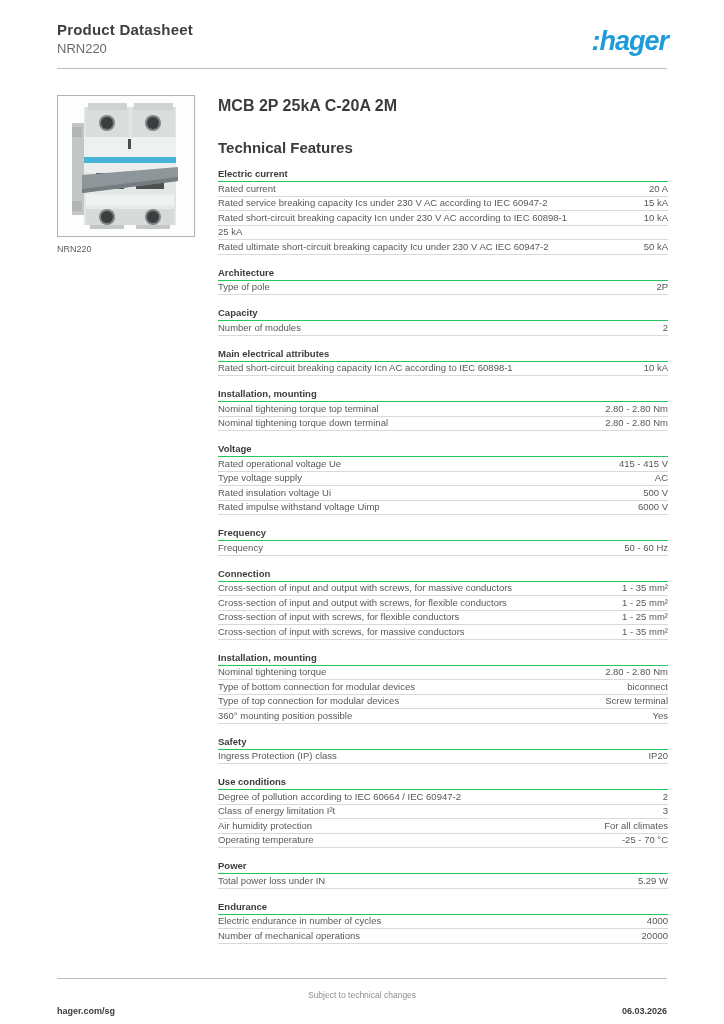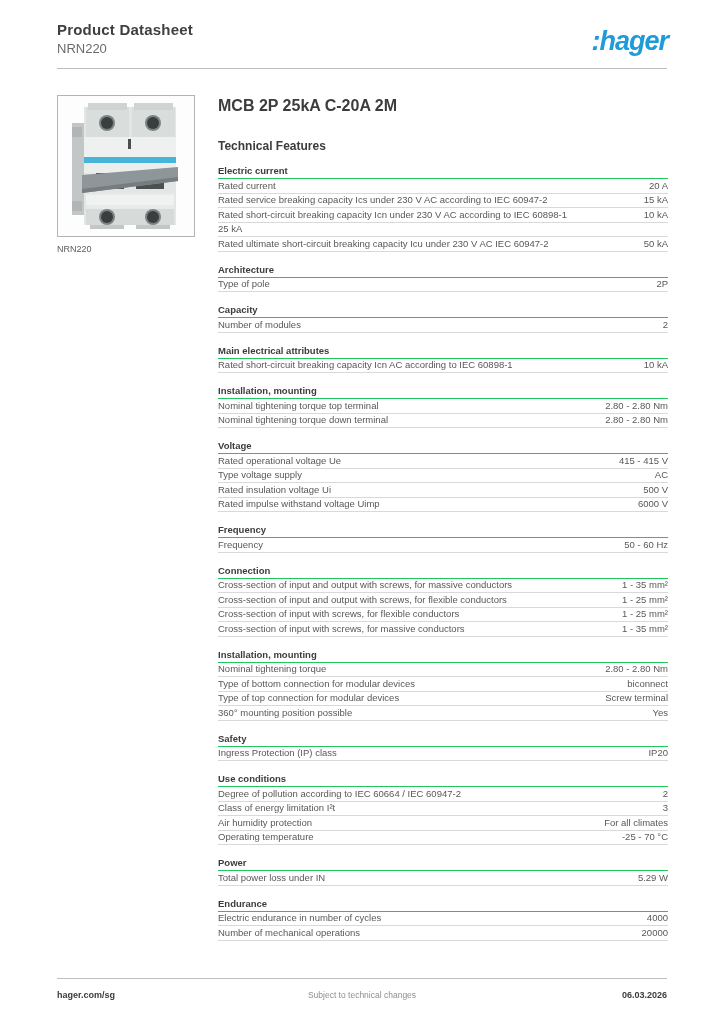--- a/index.html
+++ b/index.html
@@ -30,21 +30,21 @@
   .image-frame {
     width: 138px; height: 142px;
     border: 1px solid #b3b3b3; background: #fdfdfd;
     display: flex; align-items: center; justify-content: center;
   }
   .image-caption { margin-top: 7px; font-size: 9px; color: #5d5d5d; }
 
   
   .content-col { position: absolute; left: 218px; top: 97px; width: 450px; }
   .product-title { font-size: 16px; font-weight: bold; color: #3c3c3c; }
-  .features-heading { margin-top: 24px; font-size: 12px; font-weight: bold; color: #3c3c3c; }
+  .features-heading { margin-top: 24px; font-size: 15px; font-weight: bold; color: #3c3c3c; }
   .spec-section { margin-top: 12px; }
   .section-heading {
     font-size: 9.5px; font-weight: bold; color: #3c3c3c;
     line-height: 11px; padding-bottom: 2px;
     border-bottom: 1px solid #22c55e;
   }
   .spec-row {
     display: flex; justify-content: space-between; align-items: flex-end;
     font-size: 9.5px; line-height: 10.5px;
     padding: 1.5px 0 1.5px 0;
@@ -54,21 +54,21 @@
   .spec-label { text-align: left; padding-right: 10px; }
   .spec-value { text-align: right; white-space: nowrap; }
 
   
   .footer-rule { position: absolute; left: 57px; right: 57px; top: 978px; height: 1px; background: #bdbdbd; }
   .doc-footer {
     position: absolute; left: 57px; right: 57px; top: 990px;
     display: flex; justify-content: space-between; align-items: baseline;
     font-size: 9px;
   }
-  .footer-left { font-weight: bold; color: #3c3c3c; }
+  .footer-left { font-weight: bold; color: #3c3c3c; margin-top: 16px; }
   .footer-center { color: #8f8f8f; font-size: 8.5px; position: absolute; left: 0; right: 0; text-align: center; }
   .footer-right { font-weight: bold; color: #3c3c3c; }
 </style>
 </head>
 <body>
 
 <div class="page">
 
   <div class="doc-header">
     <div class="doc-title">Product Datasheet</div>

